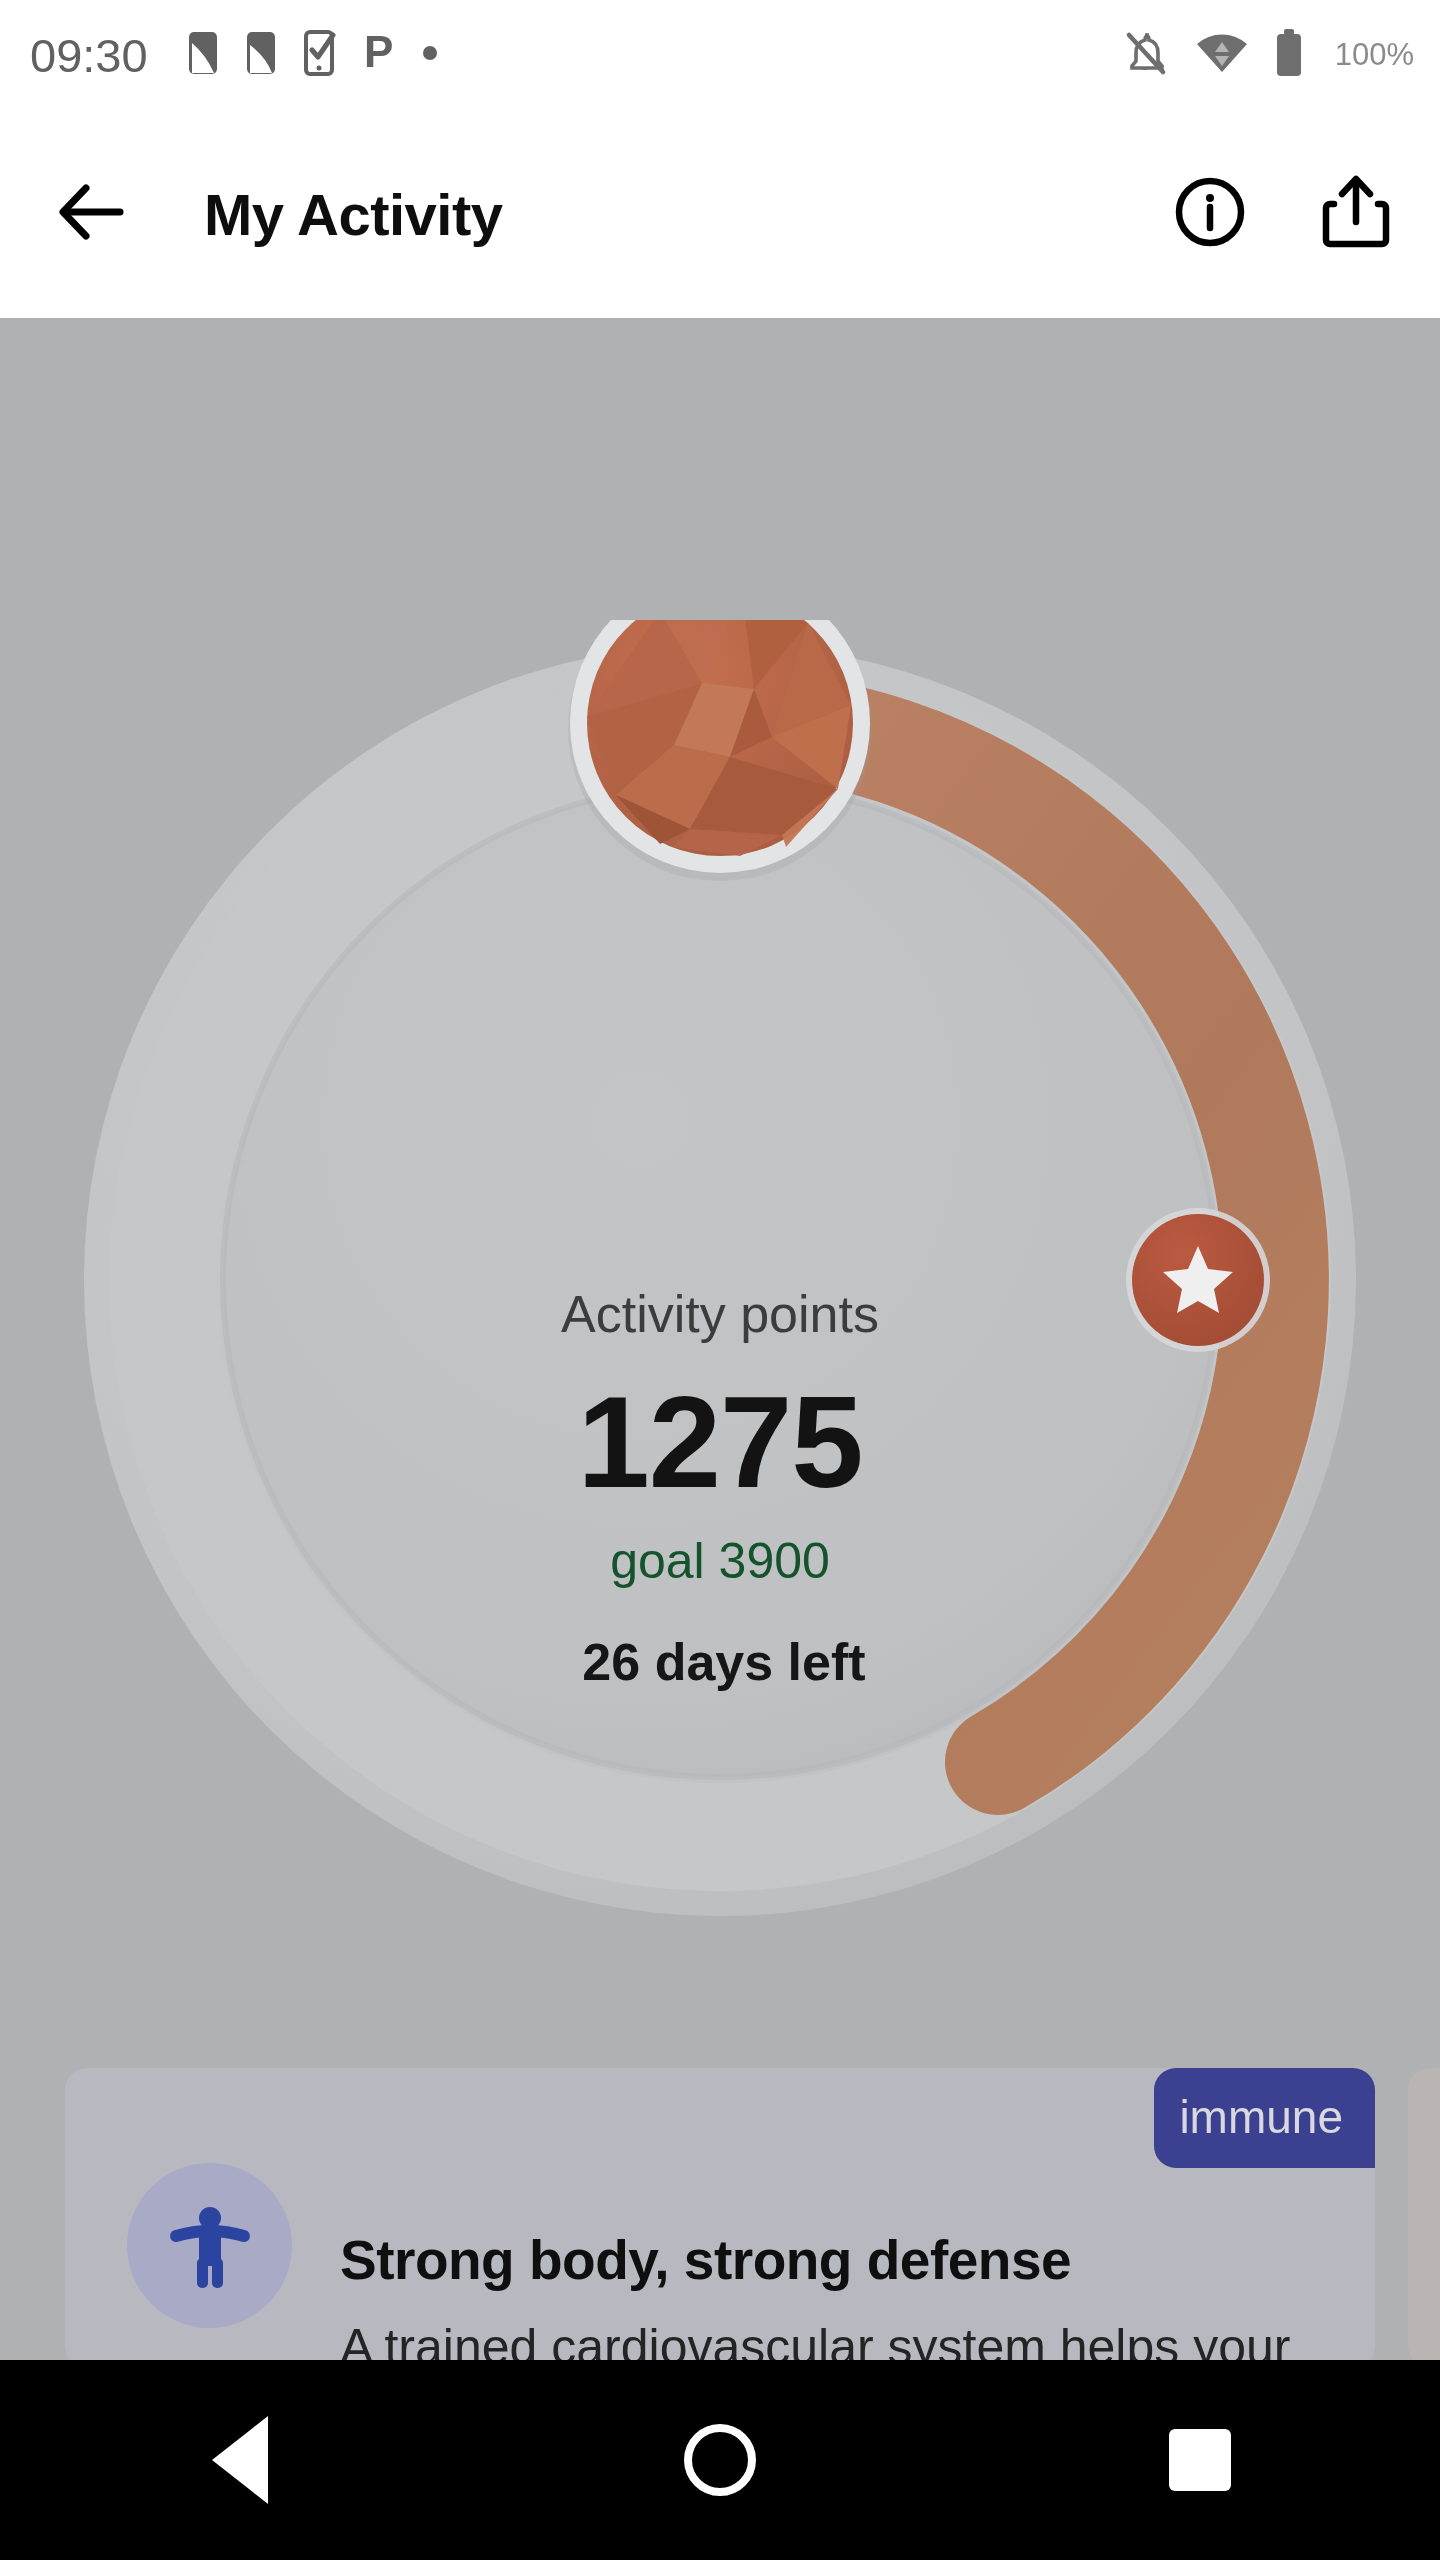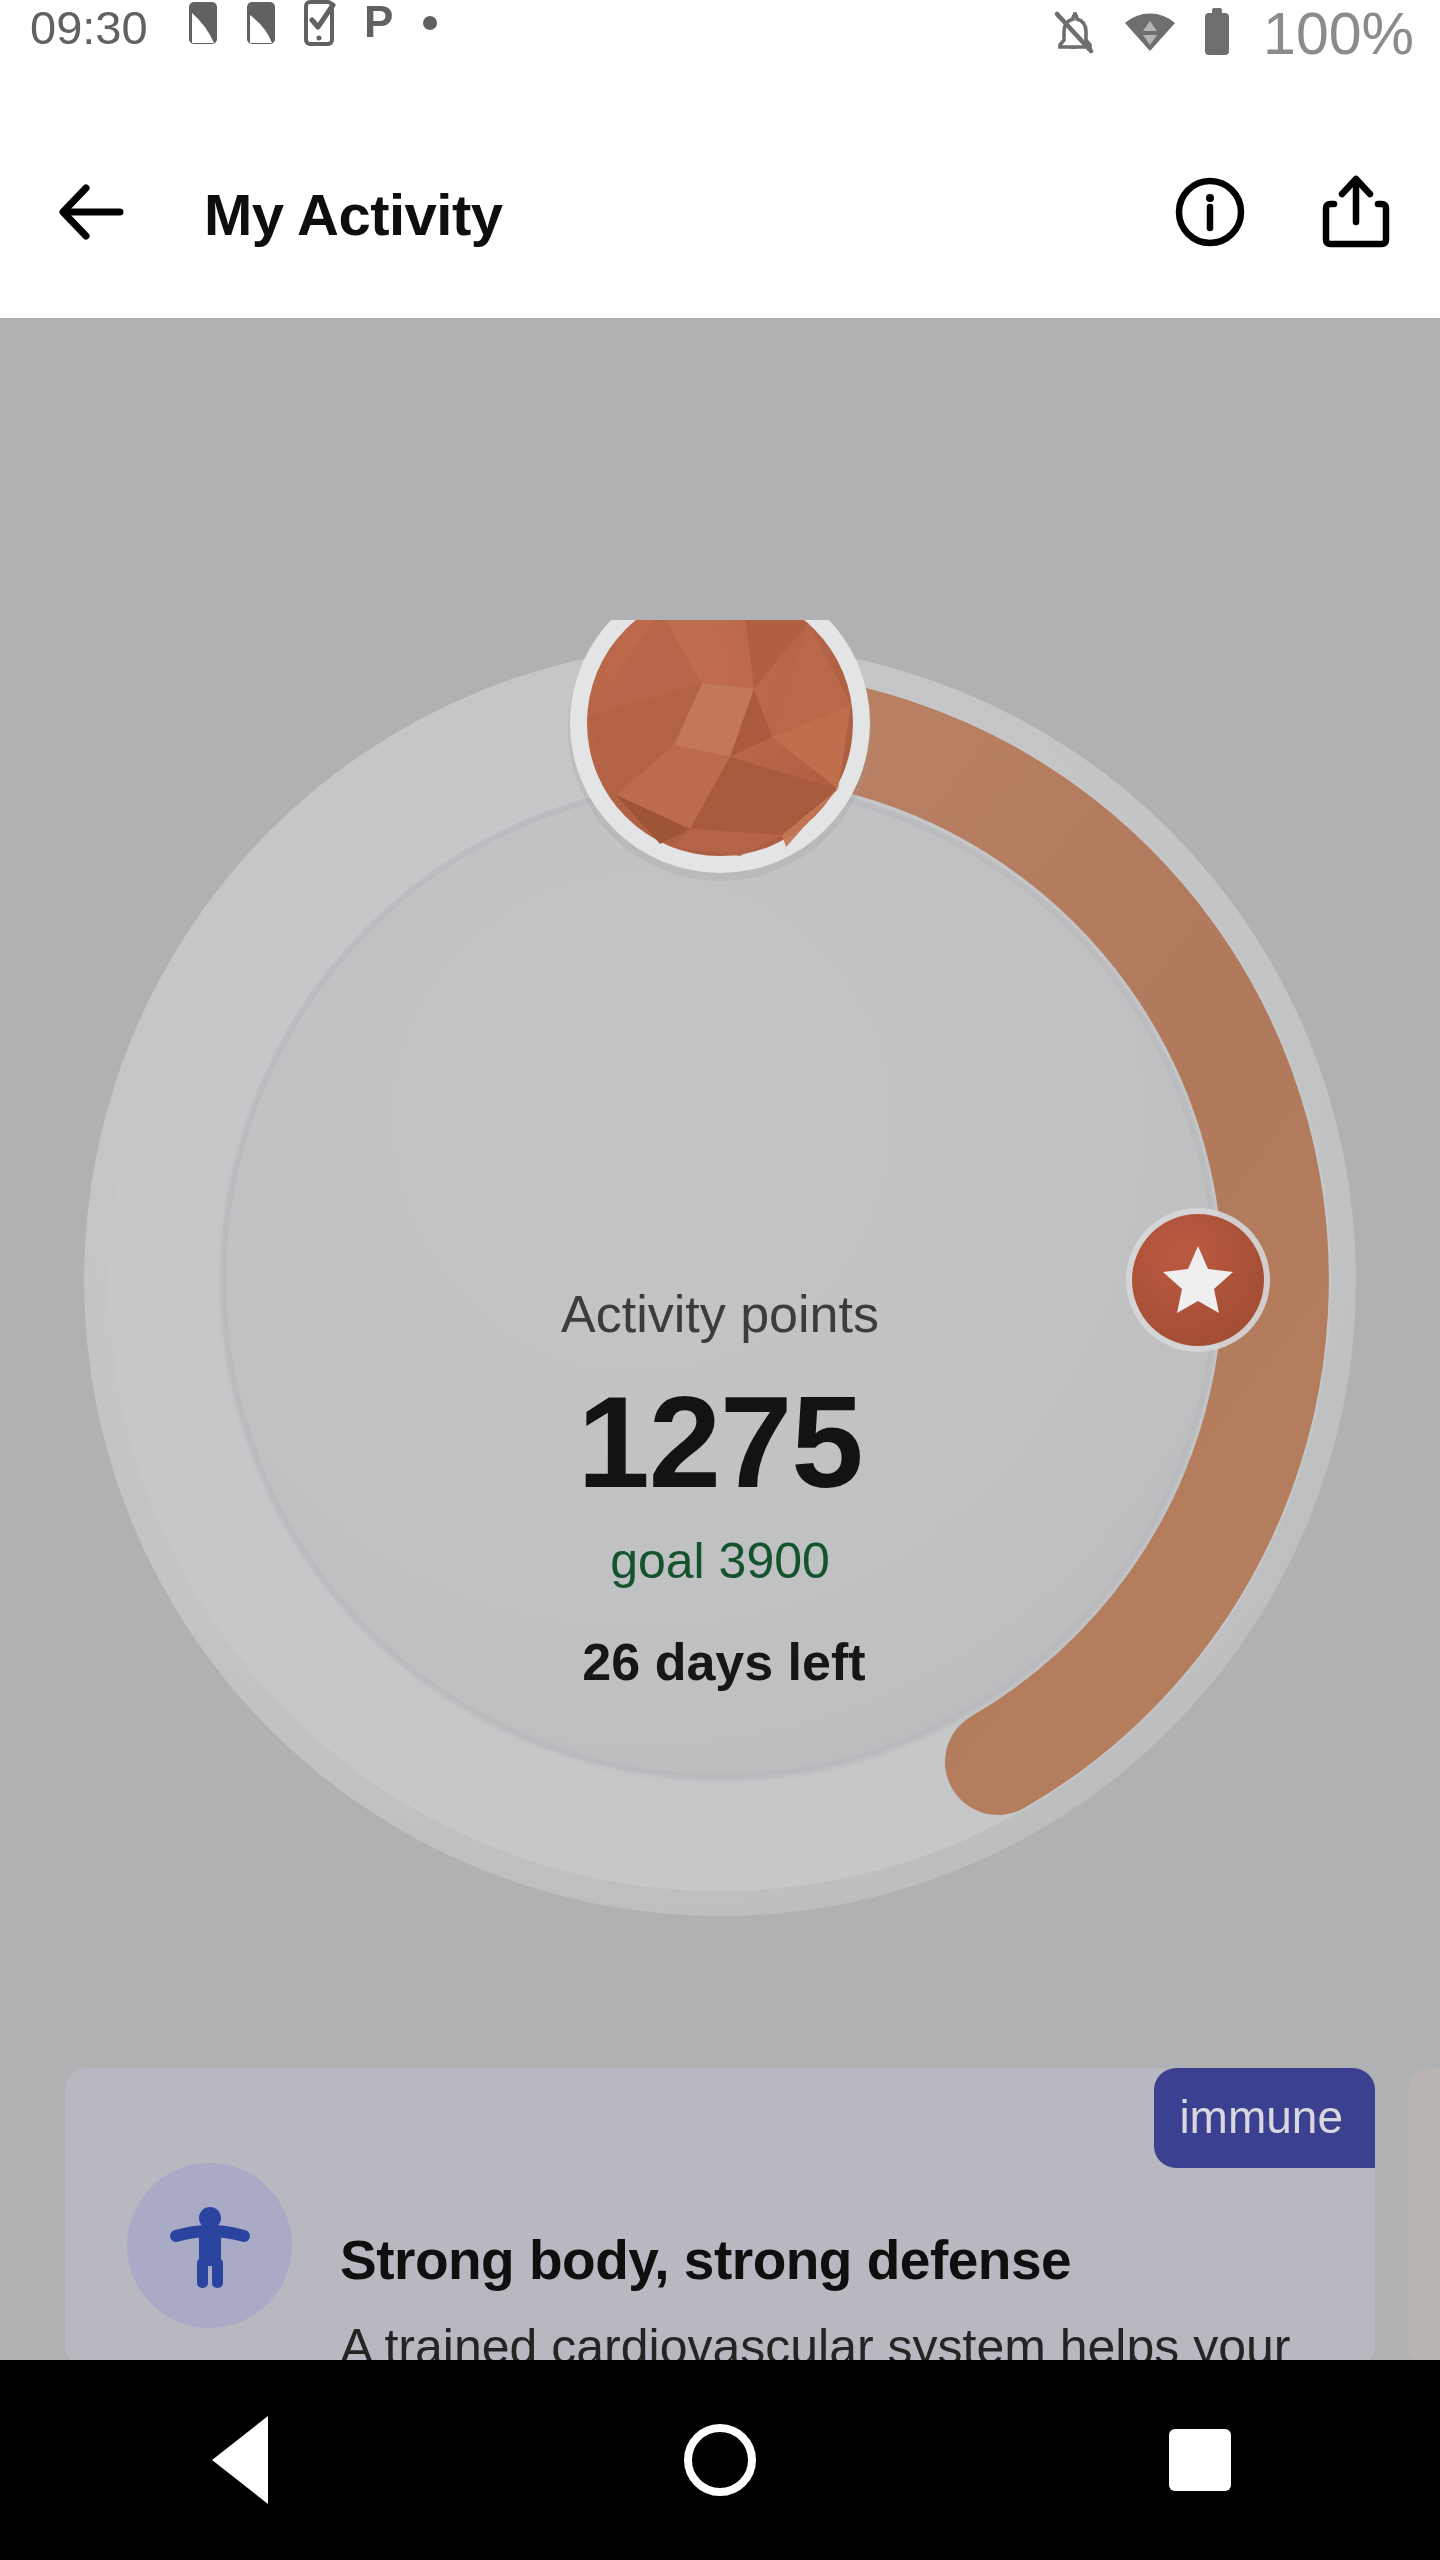--- a/index.html
+++ b/index.html
@@ -16,21 +16,21 @@
   }
 
   
   .statusbar {
     position: absolute;
     top: 0; left: 0;
     width: 1440px;
     height: 110px;
     background: #ffffff;
     display: flex;
-    align-items: flex-start;
+    align-items: center;
     box-sizing: border-box;
     padding: 0 26px 0 30px;
   }
   .sb-time {
     font-size: 47px;
     color: #616161;
     letter-spacing: 0px;
     font-family: "Liberation Sans", sans-serif;
   }
   .sb-left-icons {
@@ -39,21 +39,21 @@
     gap: 28px;
     margin-left: 40px;
   }
   .sb-spacer { flex: 1; }
   .sb-right-icons {
     display: flex;
     align-items: center;
     gap: 26px;
   }
   .sb-pct {
-    font-size: 59px;
+    font-size: 31px;
     color: #8b8b8b;
     margin-left: 6px;
   }
   .sb-icon { display: block; }
 
   
   .appbar {
     position: absolute;
     top: 110px; left: 0;
     width: 1440px;

